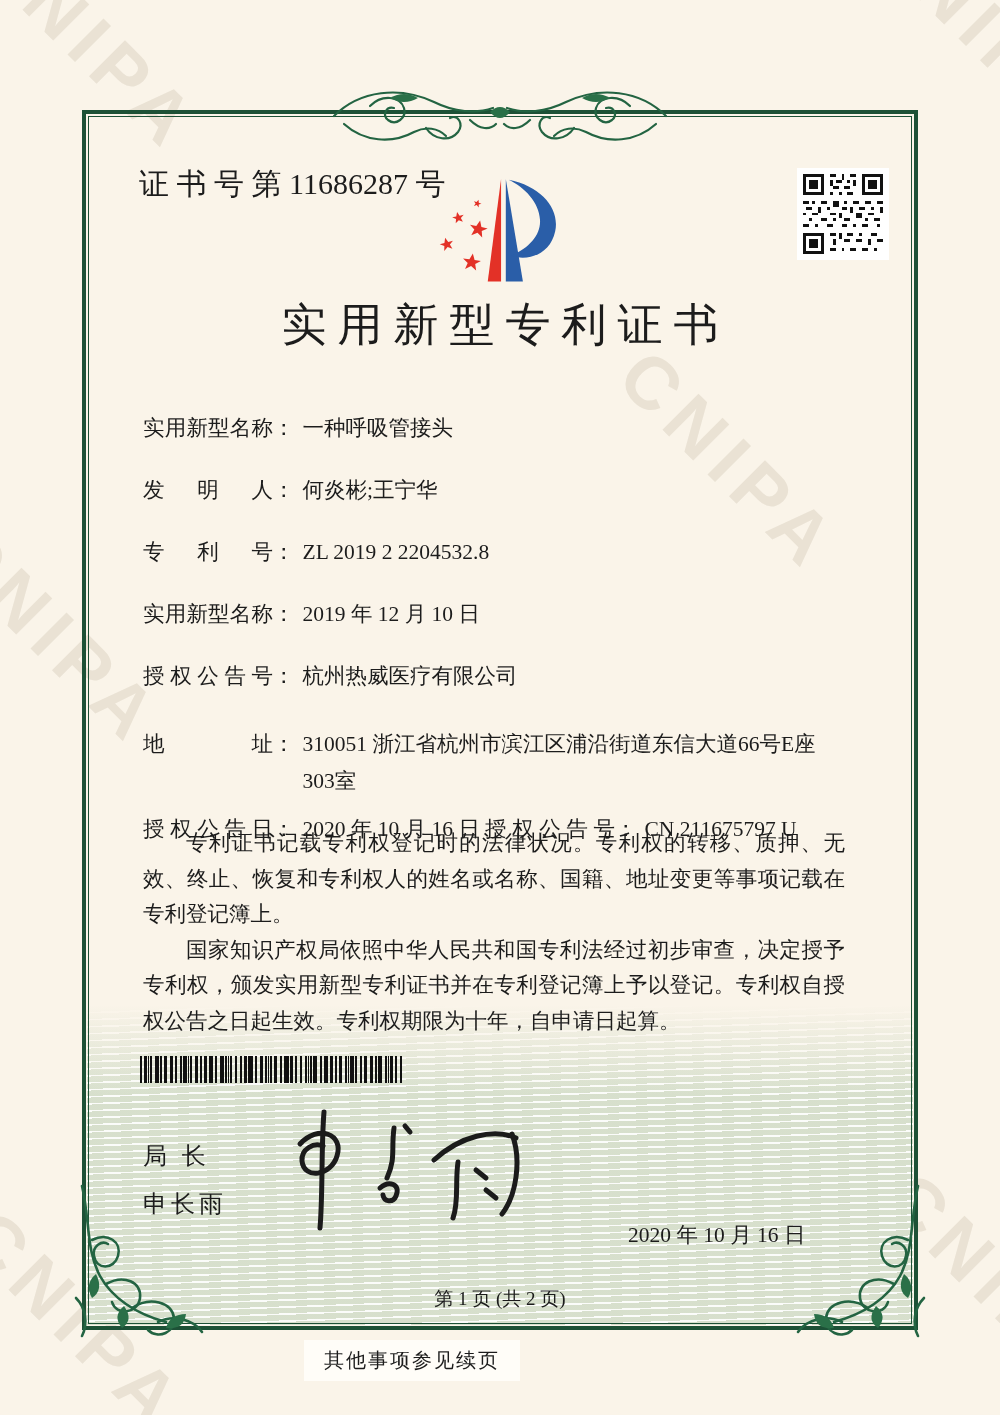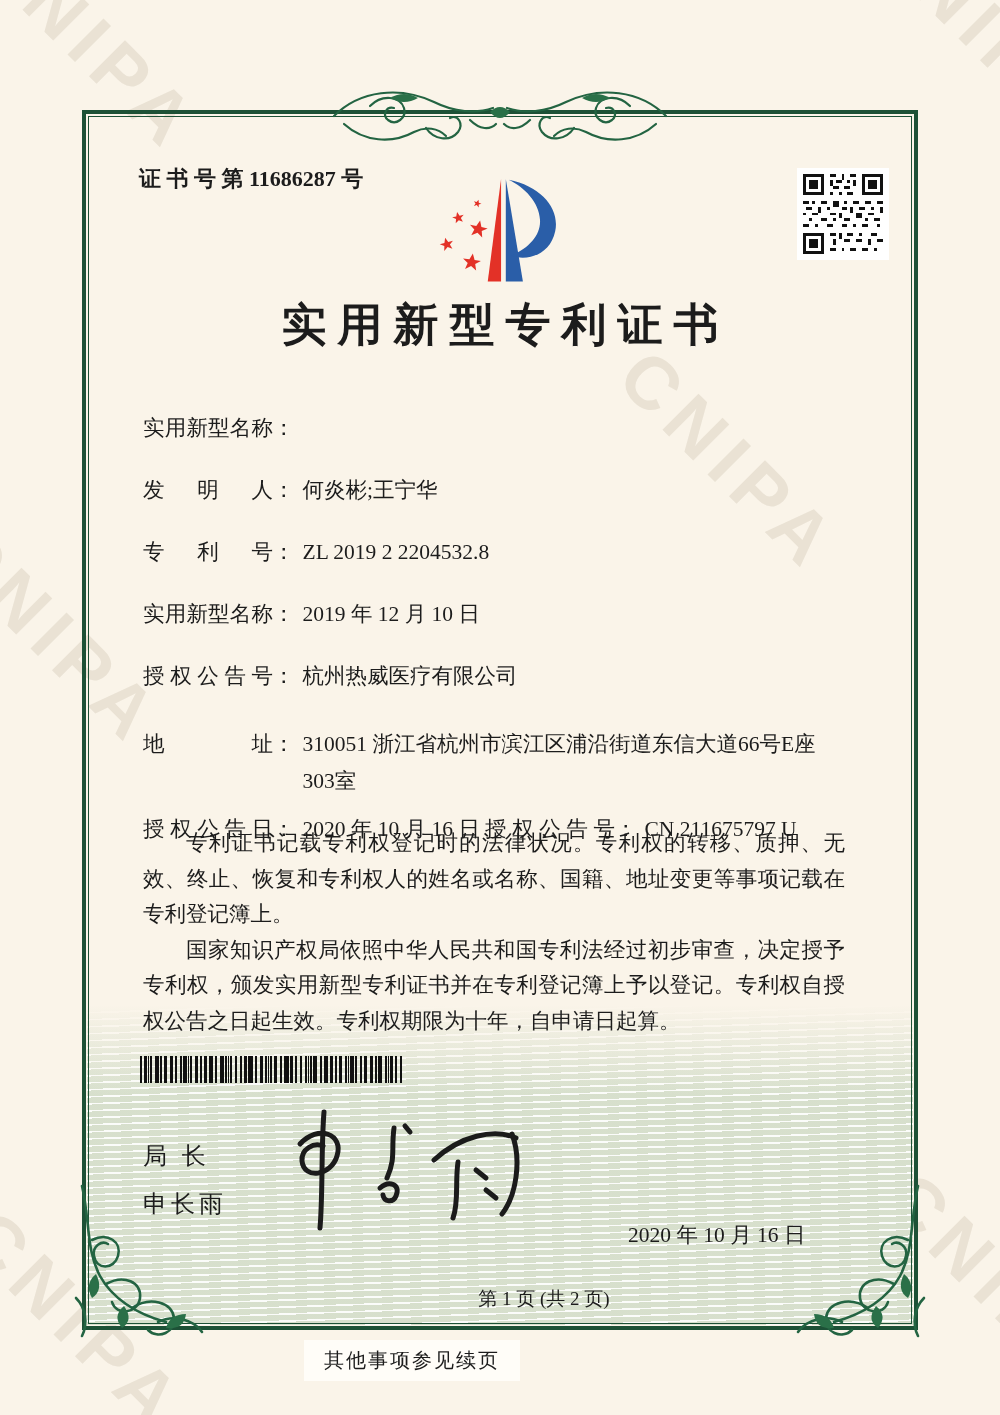--- a/index.html
+++ b/index.html
@@ -38,26 +38,26 @@
   }
   .wash::before{
     content:"";position:absolute;left:0;top:0;right:0;height:90px;
     background:linear-gradient(180deg,#faf4e9 0,rgba(250,244,233,0) 100%);
   }
 
   
   .orn{position:absolute;pointer-events:none;}
 
   
-  .cert-no{position:absolute;left:139px;top:164px;font-size:22px;font-weight:bold;}
+  .cert-no{position:absolute;left:139px;top:164px;font-size:30px;}
   .qr{position:absolute;left:797px;top:168px;width:92px;height:92px;background:#fff;padding:3px;box-sizing:border-box;}
   .logo{position:absolute;left:426px;top:166px;width:152px;height:136px;}
   .title{
     position:absolute;left:82px;top:295px;width:836px;text-align:center;
-    font-size:45px;font-weight:bold;letter-spacing:11px;text-indent:11px;
+    font-size:45px;font-weight:normal;letter-spacing:11px;text-indent:11px;
   }
 
   
   .fields{position:absolute;left:143px;top:416px;width:700px;font-size:21.5px;}
   .frow{display:flex;margin-bottom:37px;line-height:25px;align-items:flex-start;}
   .flabel{
     display:inline-block;width:130px;flex:0 0 130px;
     text-align:justify;text-align-last:justify;
   }
   .fcolon{flex:0 0 auto;margin-right:8px;}
@@ -85,21 +85,21 @@
   .signer{
     position:absolute;left:143px;font-family:"Liberation Sans","DejaVu Sans",sans-serif;
     font-size:24px;letter-spacing:4px;
   }
   .signer.t1{top:1140px;text-align:center;}
   .signer.t2{top:1188px;text-align:right;}
   .sig{position:absolute;left:262px;top:1098px;width:280px;height:140px;}
 
   .date{position:absolute;left:628px;top:1220px;font-size:21.5px;}
 
-  .pageno{position:absolute;left:82px;top:1286px;width:836px;text-align:center;font-size:19px;margin-left:44px;}
+  .pageno{position:absolute;left:82px;top:1286px;width:836px;text-align:center;font-size:19px;}
 
   .footnote{
     position:absolute;left:0;top:1340px;width:824px;text-align:center;font-size:20px;
   }
   .footnote span{background:#fffdf8;display:inline-block;padding:7px 20px;letter-spacing:2px;}
 </style>
 </head>
 <body>
 
 <div class="page">
@@ -211,20 +211,21 @@
     <path d="M84,12 L84,120 L102,120 Z" fill="#2a5ea8"></path>
     <path d="M87,13 C122,20 141,44 136,67 C131,91 108,99 90,93 C109,84 121,71 120,55 C119,37 104,21 87,13 Z" fill="#2a5ea8"></path>
   </svg>
 
   <div class="title">实用新型专利证书</div>
 
   <div class="fields">
     <div class="frow">
       <span class="flabel">实用新型名称</span>
         <span class="fcolon">：</span>
+      <span class="fvalue">一种呼吸管接头</span>
     </div>
     <div class="frow">
       <span class="flabel">发明人</span>
         <span class="fcolon">：</span>
       <span class="fvalue">何炎彬;王宁华</span>
     </div>
     <div class="frow">
       <span class="flabel">专利号</span>
         <span class="fcolon">：</span>
       <span class="fvalue">ZL 2019 2 2204532.8</span>

